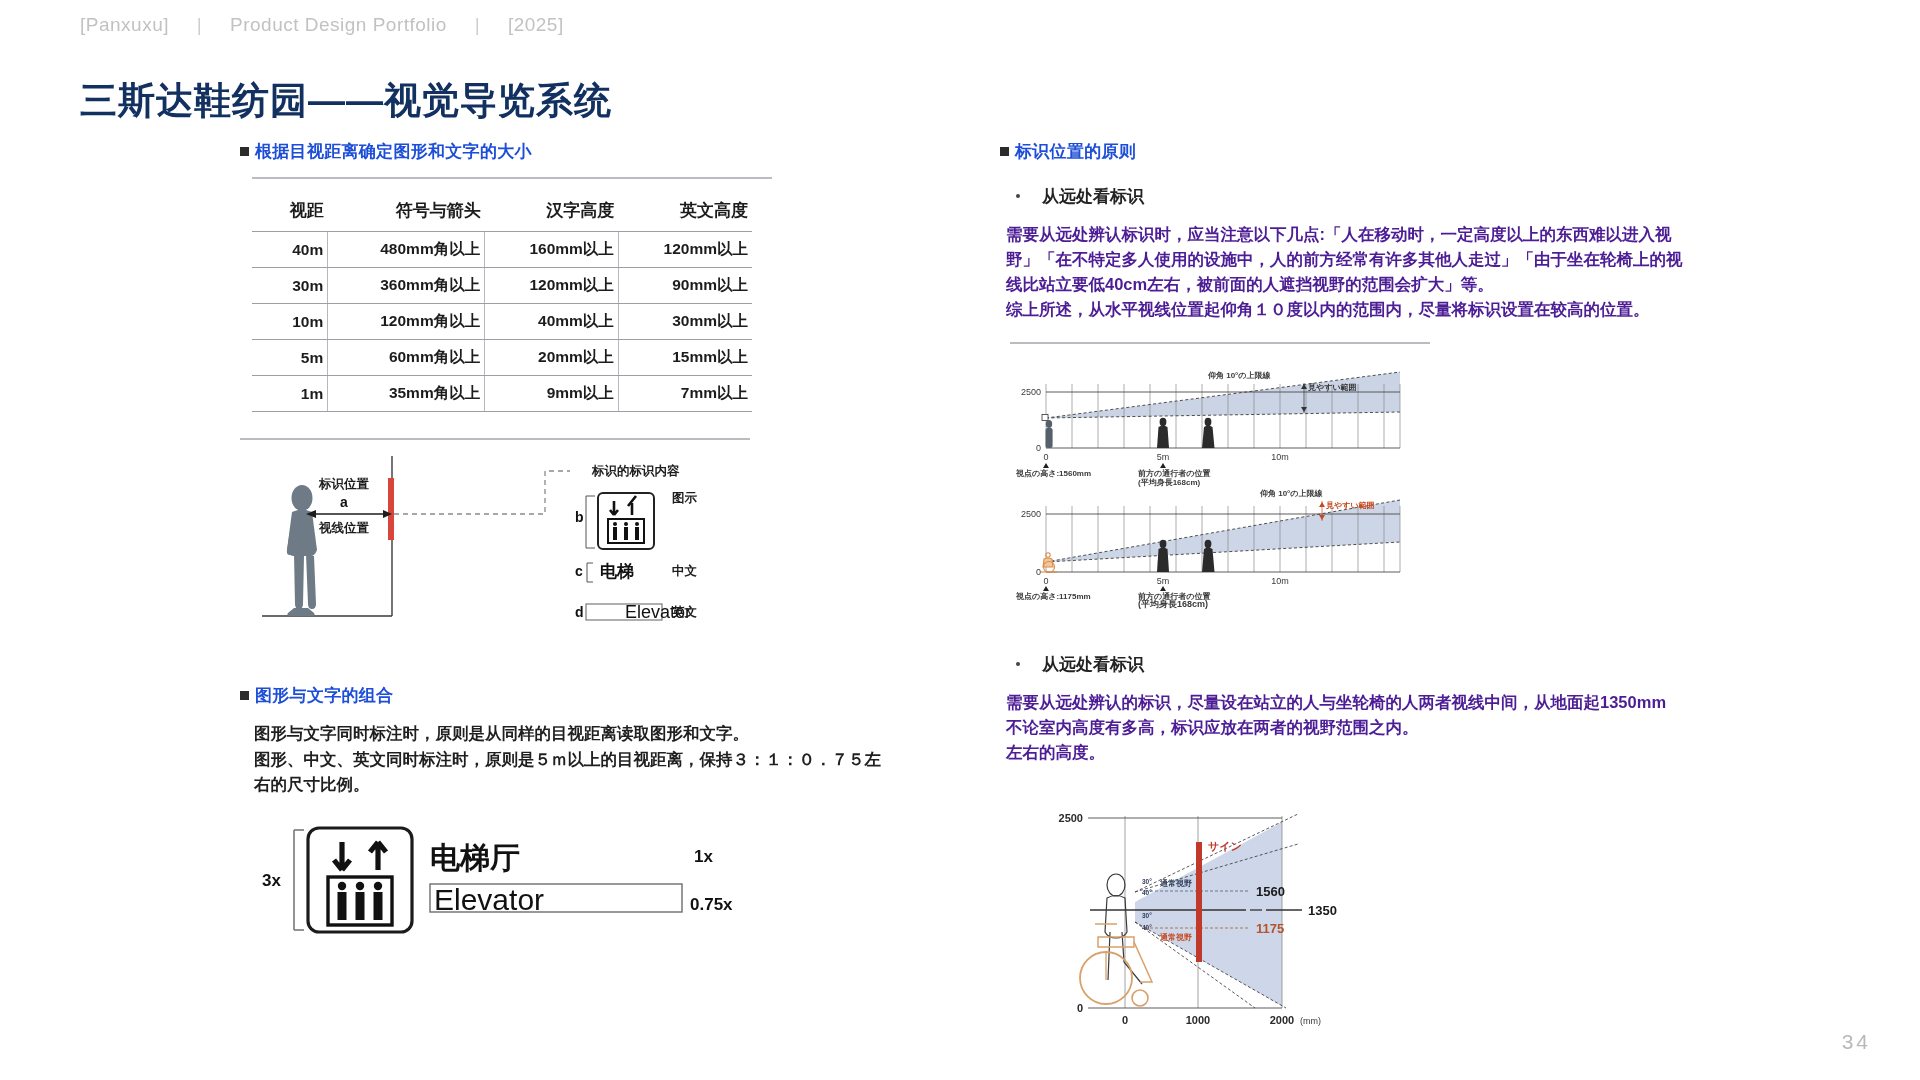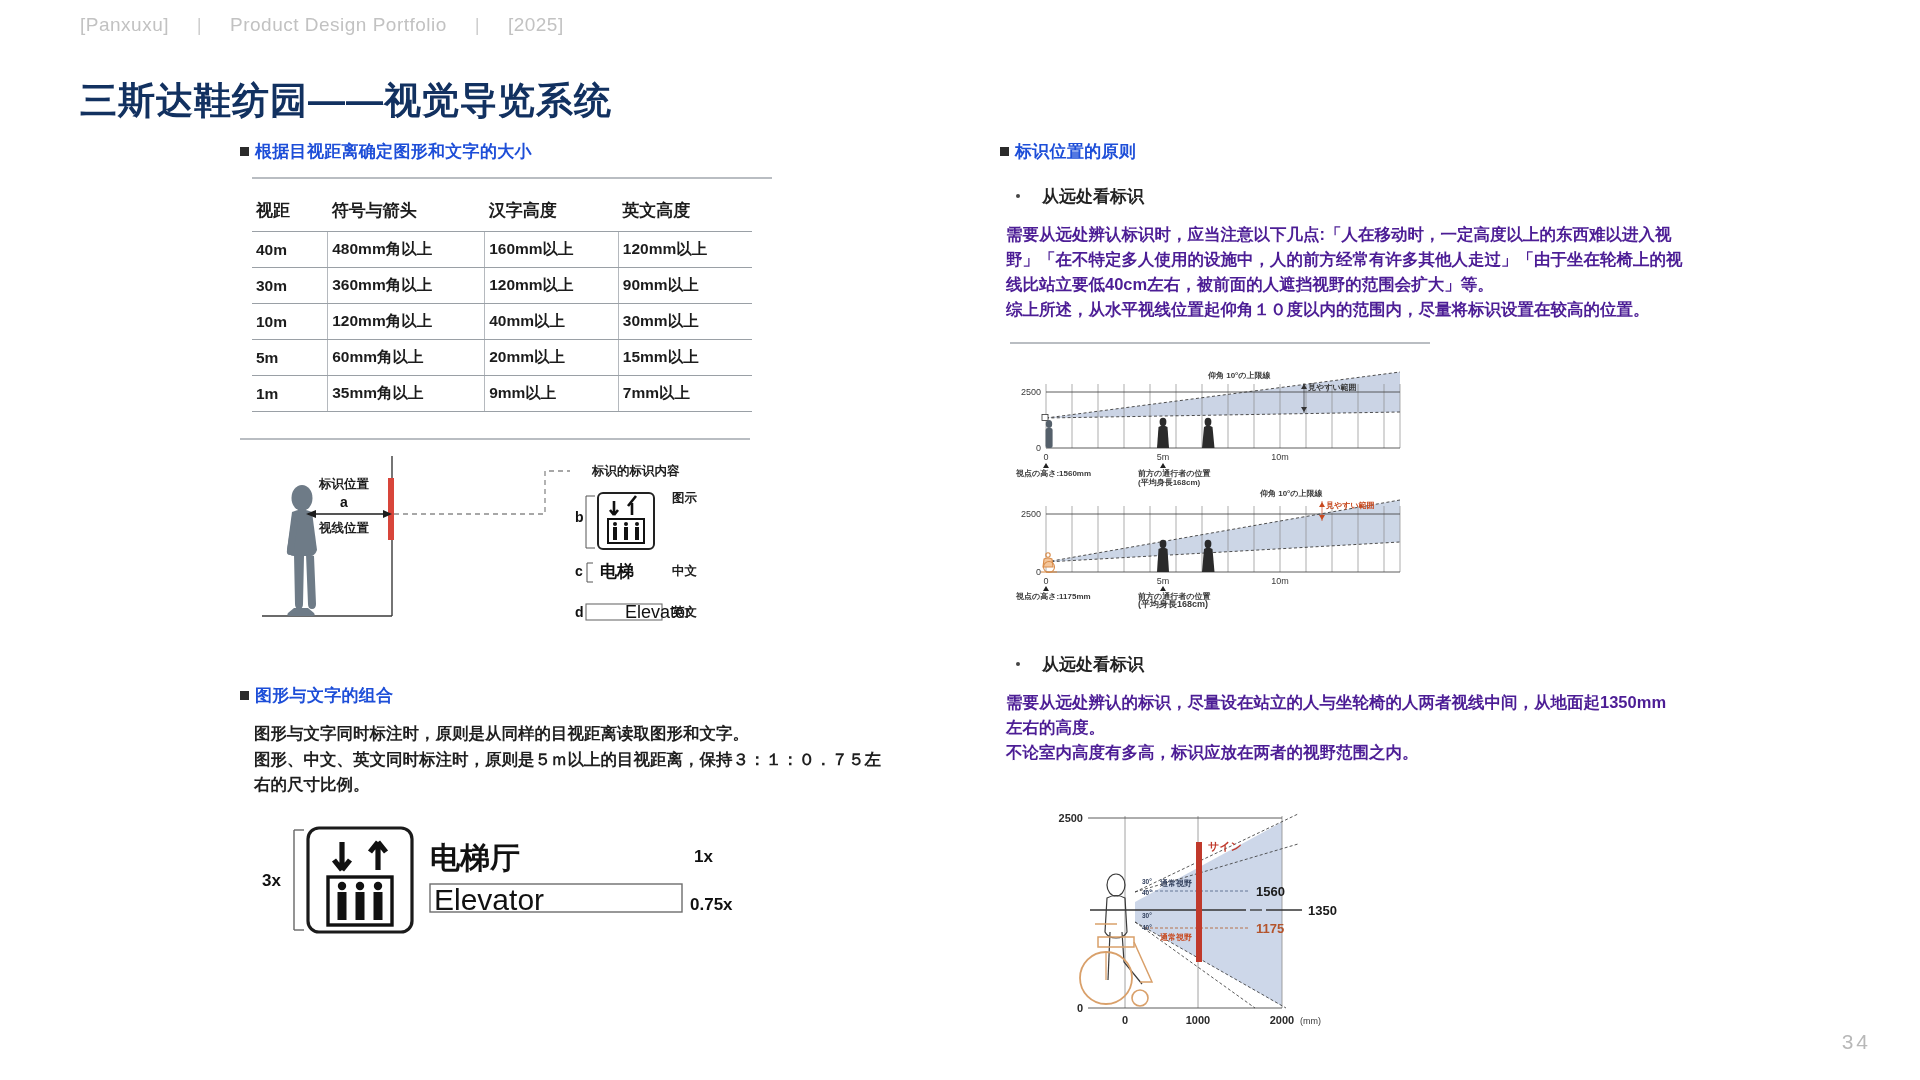--- a/index.html
+++ b/index.html
@@ -45,21 +45,21 @@
   }
 
   
   .tbl-wrap { margin-left: 12px; width: 500px; }
   .tbl-rule-top { border-top: 2px solid #b9bdc2; margin-bottom:13px; width:520px;}
   table.sizes {
     border-collapse: collapse; width: 500px;
     font-size: 15.5px; color: #1c1c1c;
   }
   table.sizes th, table.sizes td {
-    padding: 7px 4px; text-align: left;
+    padding: 7px 4px; text-align: right;
     border-bottom: 1.4px solid #9aa0a6;
   }
   table.sizes thead th { font-weight: 700; font-size: 17px; padding-bottom: 9px; }
   table.sizes tbody td { font-weight: 600; }
   table.sizes th + th, table.sizes td + td { border-left: 1.2px solid #b5b9be; }
   table.sizes thead th + th, table.sizes thead th { border-left: none; }
   table.sizes tbody tr:last-child td { border-bottom: 1.4px solid #9aa0a6; }
   .col-d { width: 72px; }
   .col-s { width: 160px; }
   .col-h { width: 134px; }
@@ -418,22 +418,22 @@
       </svg>
       <div style="margin-left:138px;margin-top:-6px;font-size:9px;color:#3a3a3a;font-weight:700">(平均身長168cm)</div>
     </div>
 
     <div class="bullet" style="margin-top:42px">
       <span class="dot"></span><span>从远处看标识</span>
     </div>
 
     <div class="rt-txt">
       <p>需要从远处辨认的标识，尽量设在站立的人与坐轮椅的人两者视线中间，从地面起1350mm</p>
+      <p>不论室内高度有多高，标识应放在两者的视野范围之内。</p>
       <p>左右的高度。</p>
-      <p>不论室内高度有多高，标识应放在两者的视野范围之内。</p>
     </div>
 
     <div class="rdiag" style="margin-top:26px">
       <svg width="430" height="240" viewBox="0 0 430 240" style="margin-left:50px">
 
         <polygon points="85,110 232,30 232,214 85,130" fill="#aebedb" opacity="0.62"></polygon>
 
         <g stroke="#8b8b8b" stroke-width="0.8">
           <line x1="75" y1="24" x2="75" y2="216"></line>
           <line x1="148" y1="24" x2="148" y2="216"></line>

